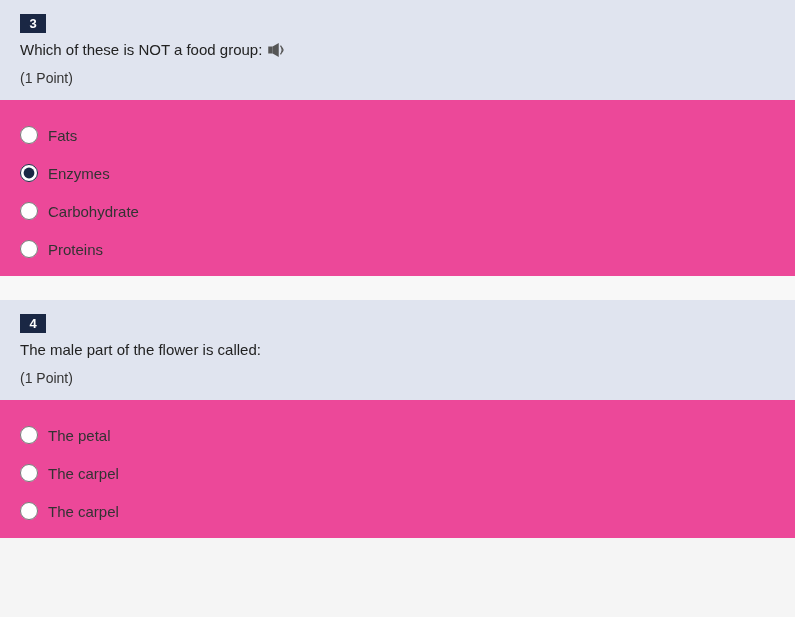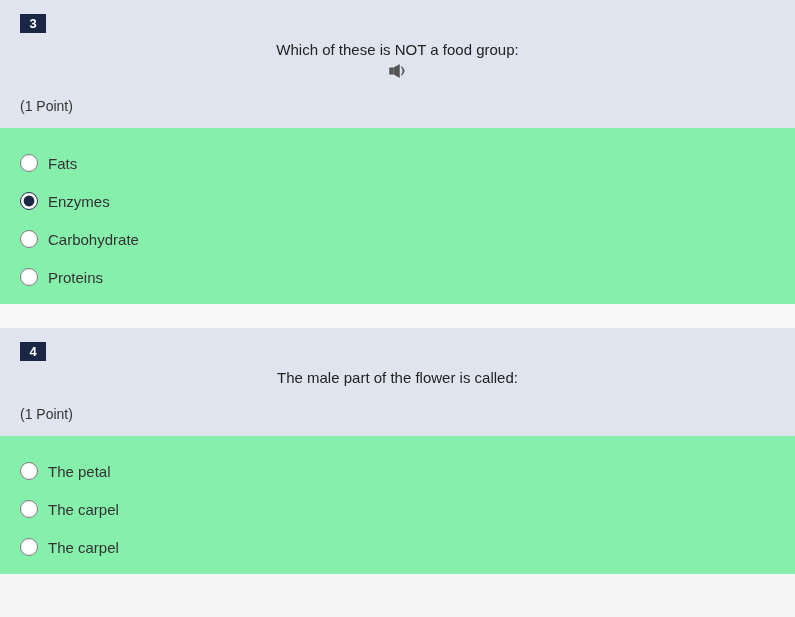--- a/index.html
+++ b/index.html
@@ -35,31 +35,30 @@
       text-align: center;
     }
 
     .question-text {
       font-size: 15px;
       color: #222;
       margin-bottom: 2px;
       display: flex;
       align-items: center;
       gap: 6px;
-      flex-direction: column;
     }
 
     .question-points {
       font-size: 14px;
       color: #333;
-      margin-top: 20px;
+      margin-top: 12px;
     }
 
     .answers-section {
-      background-color: #86efac;
+      background-color: #ec4899;
       padding: 16px 20px 8px 20px;
     }
 
     .answer-option {
       display: flex;
       align-items: center;
       padding: 10px 0;
       cursor: pointer;
       gap: 10px;
     }

